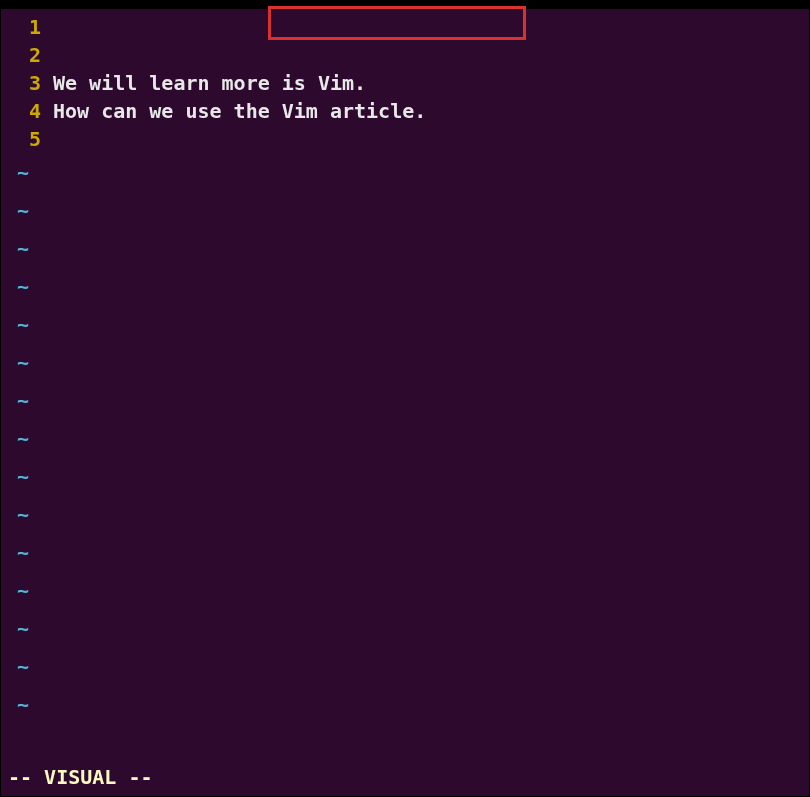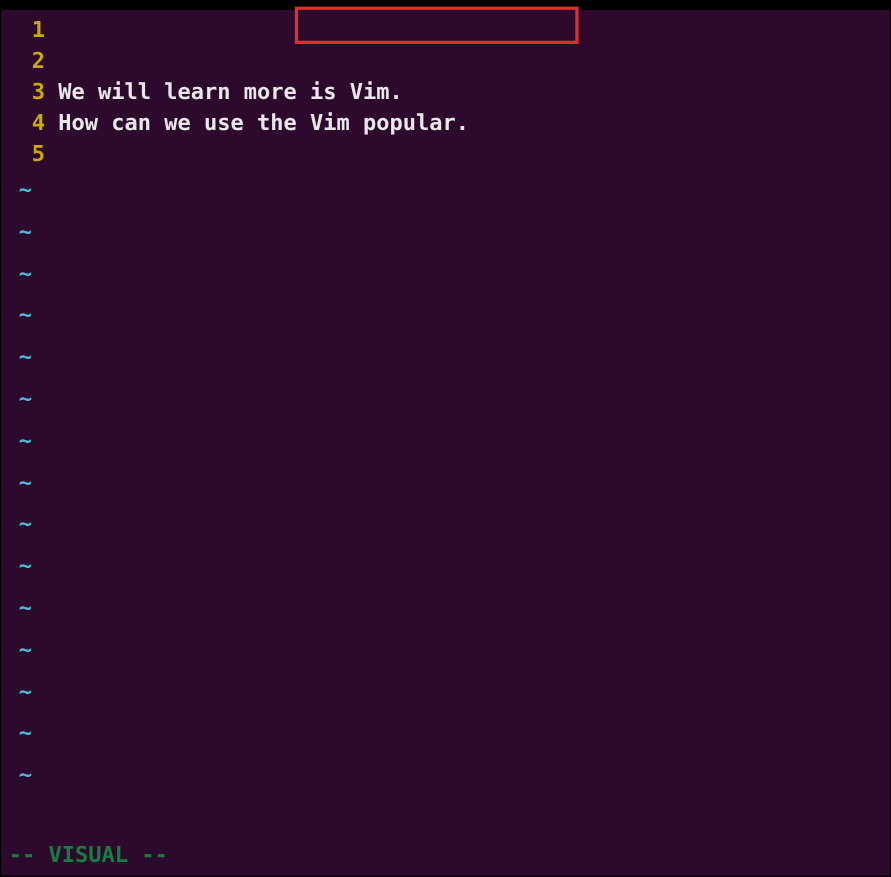--- a/index.html
+++ b/index.html
@@ -45,21 +45,21 @@
       color: #4db8d8;
       padding-left: 8px;
       line-height: 38px;
       height: 38px;
       font-weight: bold;
     }
     .status-line {
       position: absolute;
       bottom: 8px;
       left: 8px;
-      color: #15803d;
+      color: #fef9c3;
       font-weight: bold;
     }
     .highlight-box {
       border: 3px solid #d93030;
       position: absolute;
       pointer-events: none;
     }
     .selection {
       background: #aaaaaa;
       color: #2d0a2d;
@@ -82,21 +82,21 @@
   </div>
   <div class="line">
     <span class="line-number">2</span>
   </div>
   <div class="line">
     <span class="line-number">3</span>
     <span class="line-content">We will learn more is Vim.</span>
   </div>
   <div class="line">
     <span class="line-number">4</span>
-    <span class="line-content">How can we use the Vim popular.</span>
+    <span class="line-content">How can we use the Vim article.</span>
   </div>
   <div class="line">
     <span class="line-number">5</span>
   </div>
 
   <div class="tilde-line">~</div>
   <div class="tilde-line">~</div>
   <div class="tilde-line">~</div>
   <div class="tilde-line">~</div>
   <div class="tilde-line">~</div>

